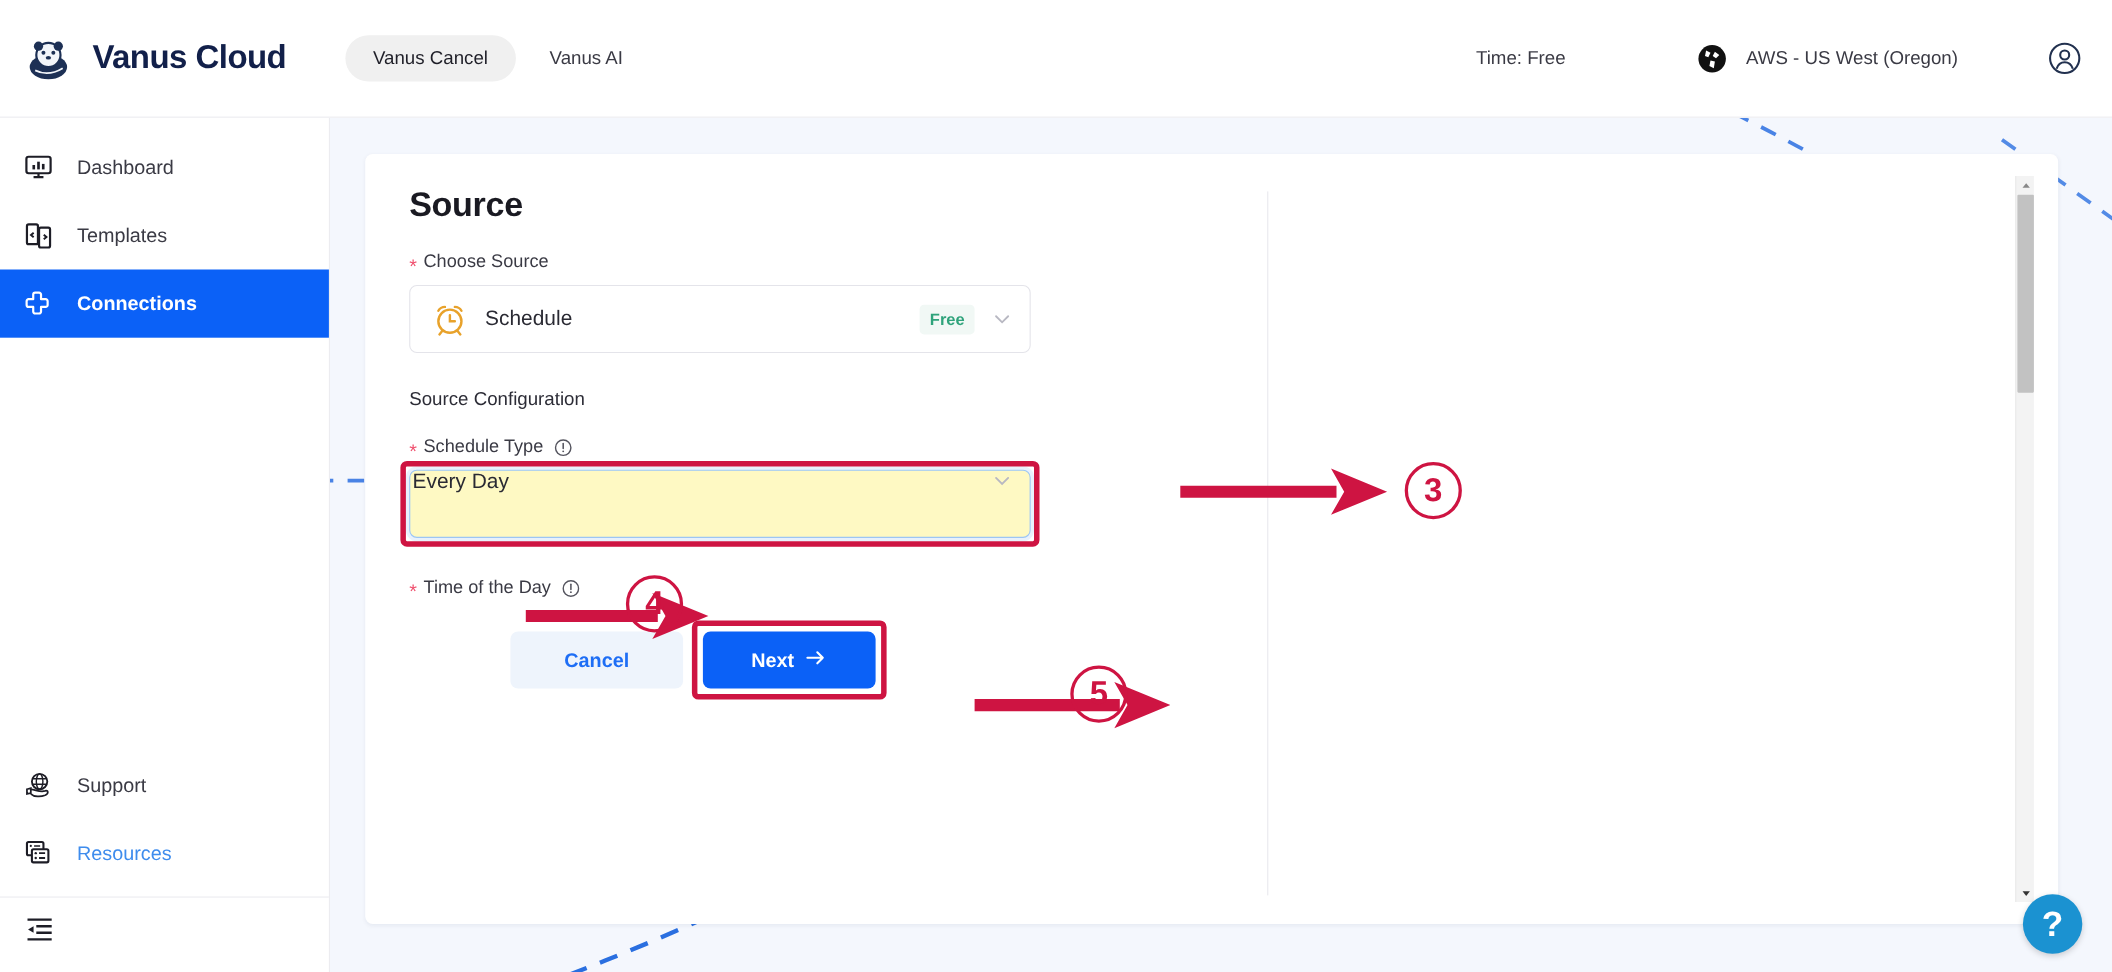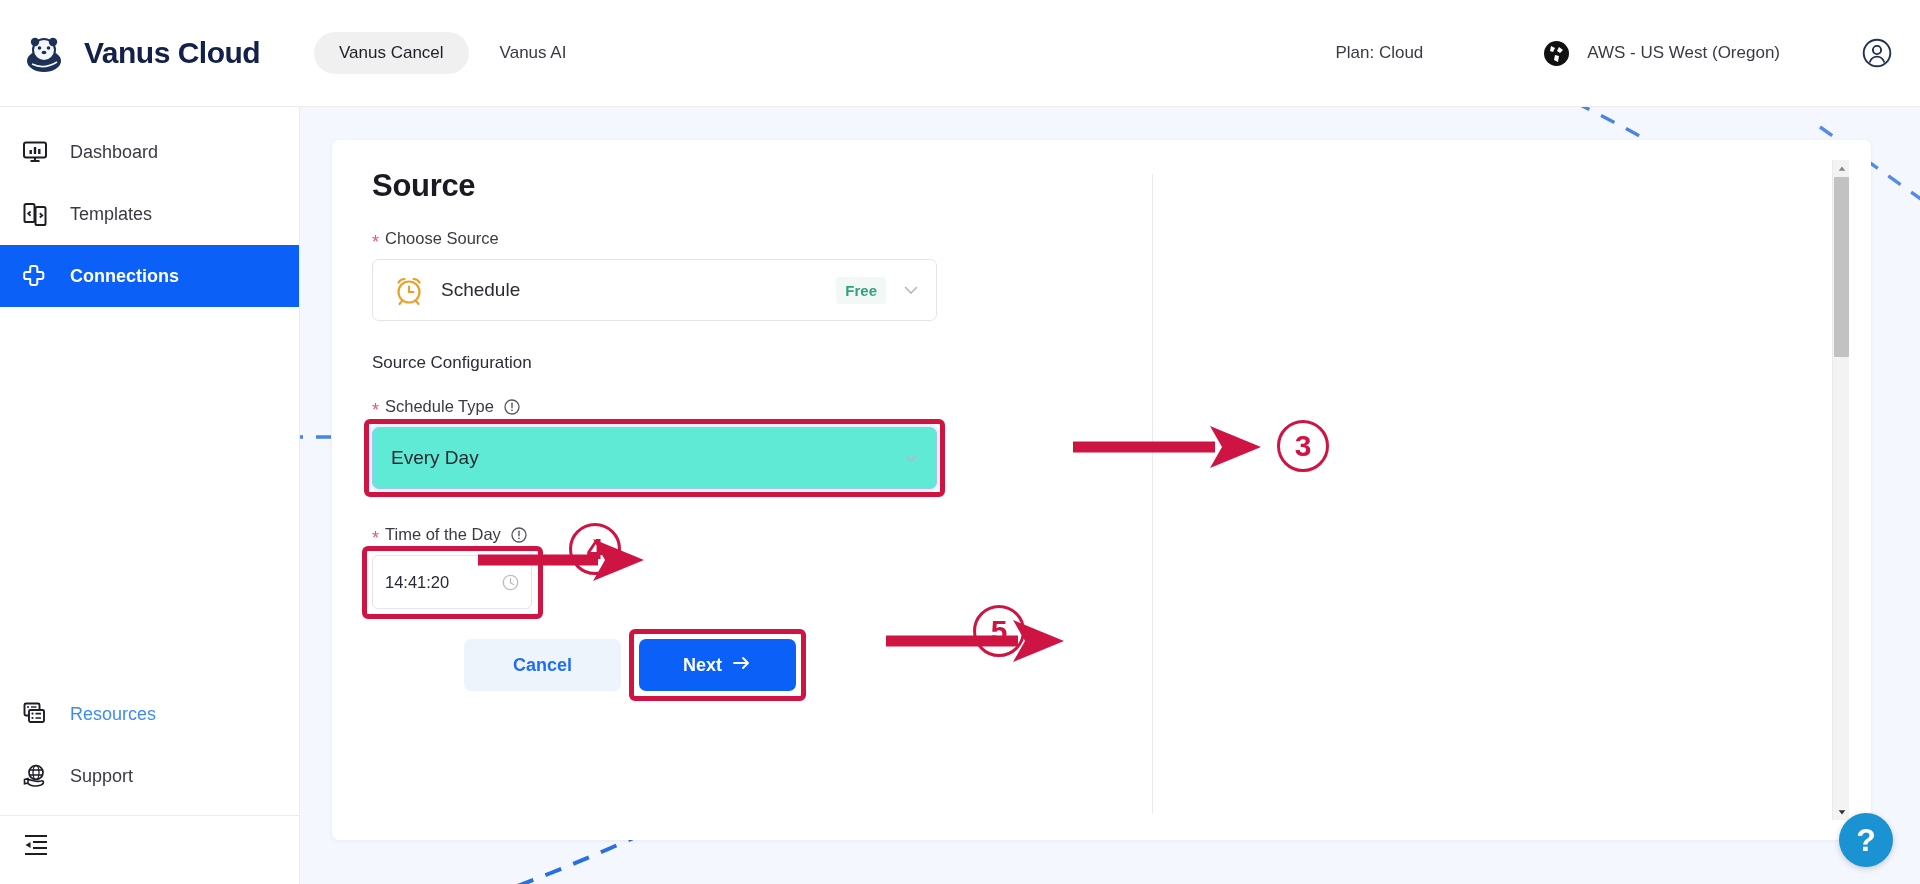--- a/index.html
+++ b/index.html
@@ -117,21 +117,21 @@
   .subsection { font-size: 17px; color: #2c2c36; margin: 32px 0 0 0; font-weight: 500; }
 
   
   .hl-wrap { position: relative; display: inline-block; }
   .hl-box {
     position: absolute; border: 5px solid #ce1442; border-radius: 6px;
     pointer-events: none; z-index: 9;
   }
   .select-focus {
     width: 565px; height: 62px; border: 1px solid #9cc6f5; border-radius: 7px;
-    display: flex; align-items: center; padding: 0 16px 0 18px; background: #5eead4;
+    display: flex; align-items: flex-start; padding: 0 16px 0 2px; background: #fef9c3;
     box-shadow: 0 0 0 3px rgba(130,180,240,0.18); cursor: pointer;
   }
   .select-focus .select-text { font-size: 19px; color: #2a2a33; }
 
   .time-box {
     width: 160px; height: 54px; border: 1px solid #e4e4ea; border-radius: 6px;
     display: flex; align-items: center; padding: 0 12px; background: #fff;
     cursor: text;
   }
   .time-val { font-size: 16.5px; color: #2a2a33; }
@@ -198,21 +198,21 @@
     </span>
     <span class="brand-title">Vanus Cloud</span>
   </div>
 
   <div class="tabs">
     <div class="tab active">Vanus Cancel</div>
     <div class="tab">Vanus AI</div>
   </div>
 
   <div class="header-right">
-    <span class="plan-text">Plan: Cloud</span>
+    <span class="plan-text">Time: Free</span>
     <div class="region">
       <span class="globe-icon">
         <svg viewBox="0 0 27 27" width="27" height="27">
           <circle cx="13.5" cy="13.5" r="12.5" fill="#111111"></circle>
           <path d="M8 6 L12 8 L10 12 L7 11 Z M16 7 L20 10 L17 13 L14 11 Z
                    M12 15 L16 16 L15 22 L11 20 Z" fill="#ffffff"></path>
         </svg>
       </span>
       <span class="region-label">AWS - US West (Oregon)</span>
     </div>
@@ -263,48 +263,48 @@
                    A1.8 1.8 0 0 1 4 9 h4.2 V4.8 A1.8 1.8 0 0 1 10 3 z" fill="none" stroke="#ffffff" stroke-width="2" stroke-linejoin="round"></path>
         </svg>
       </span>
       <span>Connections</span>
     </div>
   </div>
 
   <div class="nav-spacer"></div>
 
   <div class="nav-bottom">
+    <div class="nav-item">
+      <span class="nav-ico">
+        <svg viewBox="0 0 26 26" width="26" height="26">
+          <circle cx="14" cy="9.5" r="7" fill="none" stroke="#1d1d26" stroke-width="1.7"></circle>
+          <ellipse cx="14" cy="9.5" rx="3" ry="7" fill="none" stroke="#1d1d26" stroke-width="1.3"></ellipse>
+          <path d="M7.3 7 H20.7 M7.3 12 H20.7" stroke="#1d1d26" stroke-width="1.3"></path>
+          <path d="M2.5 16.5 L6 15.5 L6 20 L2.5 20.8 Z" fill="none" stroke="#1d1d26" stroke-width="1.6"></path>
+          <path d="M6 16.6 C10 16.6 14 19.5 19 18 C22 17 22.5 20.5 19 22 C15 23.6 9 23.6 6 20.6" fill="none" stroke="#1d1d26" stroke-width="1.6"></path>
+        </svg>
+      </span>
+      <span>Support</span>
+    </div>
+
     <div class="nav-item link-blue">
       <span class="nav-ico">
         <svg viewBox="0 0 26 26" width="26" height="26">
           <rect x="2.5" y="2.5" width="15" height="12" rx="1.4" fill="none" stroke="#1d1d26" stroke-width="1.9"></rect>
           <rect x="7" y="9" width="15" height="12" rx="1.4" fill="#ffffff" stroke="#1d1d26" stroke-width="1.9"></rect>
           <circle cx="10.5" cy="12.6" r="1.1" fill="#1d1d26"></circle>
           <circle cx="10.5" cy="17" r="1.1" fill="#1d1d26"></circle>
           <path d="M13.5 12.6 H19 M13.5 17 H19" stroke="#1d1d26" stroke-width="1.6"></path>
           <circle cx="6" cy="6" r="1" fill="#1d1d26"></circle>
           <path d="M9 6 H14.5" stroke="#1d1d26" stroke-width="1.4"></path>
         </svg>
       </span>
       <span>Resources</span>
     </div>
 
-    <div class="nav-item">
-      <span class="nav-ico">
-        <svg viewBox="0 0 26 26" width="26" height="26">
-          <circle cx="14" cy="9.5" r="7" fill="none" stroke="#1d1d26" stroke-width="1.7"></circle>
-          <ellipse cx="14" cy="9.5" rx="3" ry="7" fill="none" stroke="#1d1d26" stroke-width="1.3"></ellipse>
-          <path d="M7.3 7 H20.7 M7.3 12 H20.7" stroke="#1d1d26" stroke-width="1.3"></path>
-          <path d="M2.5 16.5 L6 15.5 L6 20 L2.5 20.8 Z" fill="none" stroke="#1d1d26" stroke-width="1.6"></path>
-          <path d="M6 16.6 C10 16.6 14 19.5 19 18 C22 17 22.5 20.5 19 22 C15 23.6 9 23.6 6 20.6" fill="none" stroke="#1d1d26" stroke-width="1.6"></path>
-        </svg>
-      </span>
-      <span>Support</span>
-    </div>
-
     <div class="nav-divider"></div>
 
     <div class="collapse-row">
       <span>
         <svg viewBox="0 0 28 28" width="28" height="28">
           <path d="M3 5 H25 M3 23 H25" stroke="#1d1d26" stroke-width="2.2"></path>
           <path d="M11 11 H25 M11 17 H25" stroke="#1d1d26" stroke-width="2.2"></path>
           <path d="M8.5 11 L3.5 14 L8.5 17 Z" fill="#1d1d26"></path>
         </svg>
       </span>
@@ -387,32 +387,20 @@
         <span>Time of the Day</span>
         <span class="info-ico">
           <svg viewBox="0 0 16 16" width="16" height="16">
             <circle cx="8" cy="8" r="7" fill="none" stroke="#55555f" stroke-width="1.3"></circle>
             <path d="M8 4.2 V8.8" stroke="#55555f" stroke-width="1.4" stroke-linecap="round"></path>
             <circle cx="8" cy="11.3" r="0.85" fill="#55555f"></circle>
           </svg>
         </span>
       </div>
 
-      <div class="hl-wrap">
-        <div class="hl-box" style="left:-10px; top:-9px; width:181px; height:73px;"></div>
-        <div class="time-box">
-          <span class="time-val">14:41:20</span>
-          <span class="clock-ico">
-            <svg viewBox="0 0 17 17" width="17" height="17">
-              <circle cx="8.5" cy="8.5" r="7.2" fill="none" stroke="#bdbdc6" stroke-width="1.3"></circle>
-              <path d="M8.5 4.6 V8.8 L11.6 10.5" fill="none" stroke="#bdbdc6" stroke-width="1.3" stroke-linecap="round"></path>
-            </svg>
-          </span>
-        </div>
-      </div>
 
       
       <div class="btn-row">
         <button class="btn-cancel">Cancel</button>
 
         <div class="hl-wrap">
           <div class="hl-box" style="left:-10px; top:-10px; width:177px; height:72px;"></div>
           <button class="btn-next">
             <span>Next</span>
             <span>

